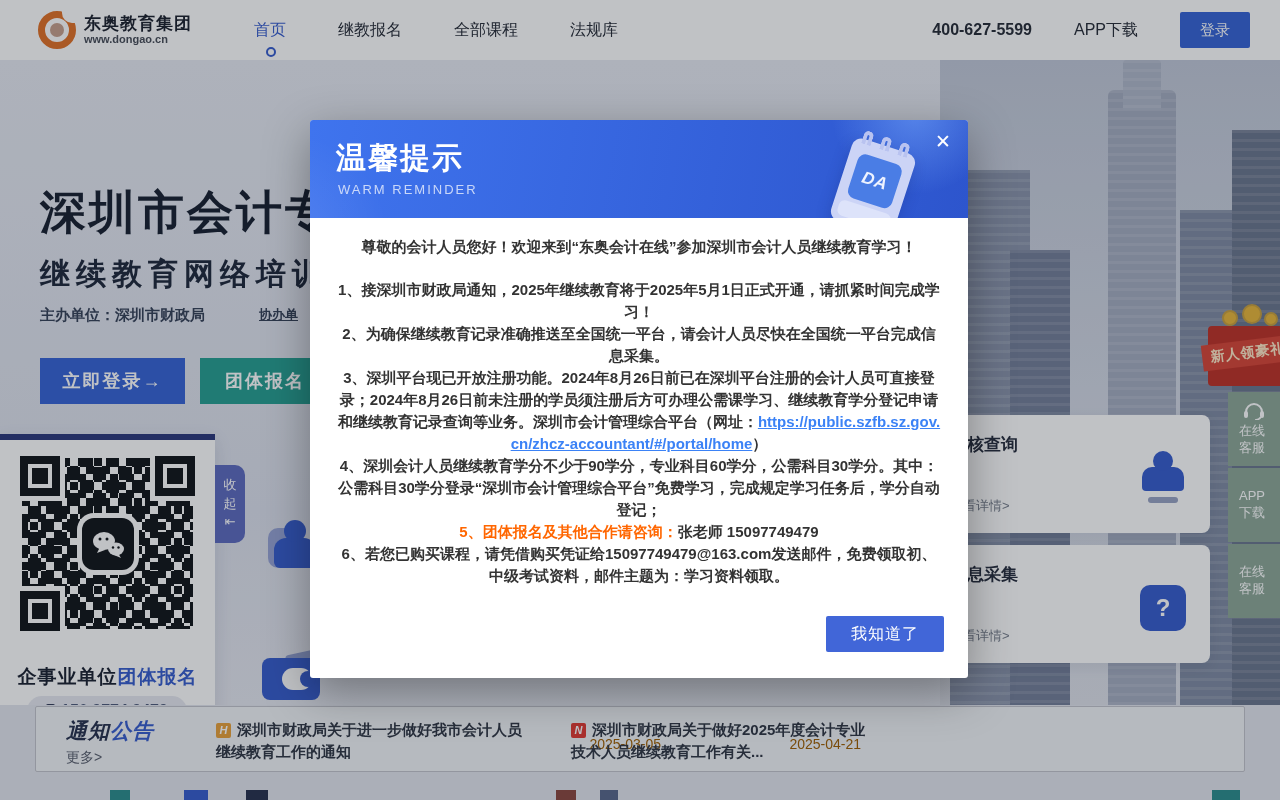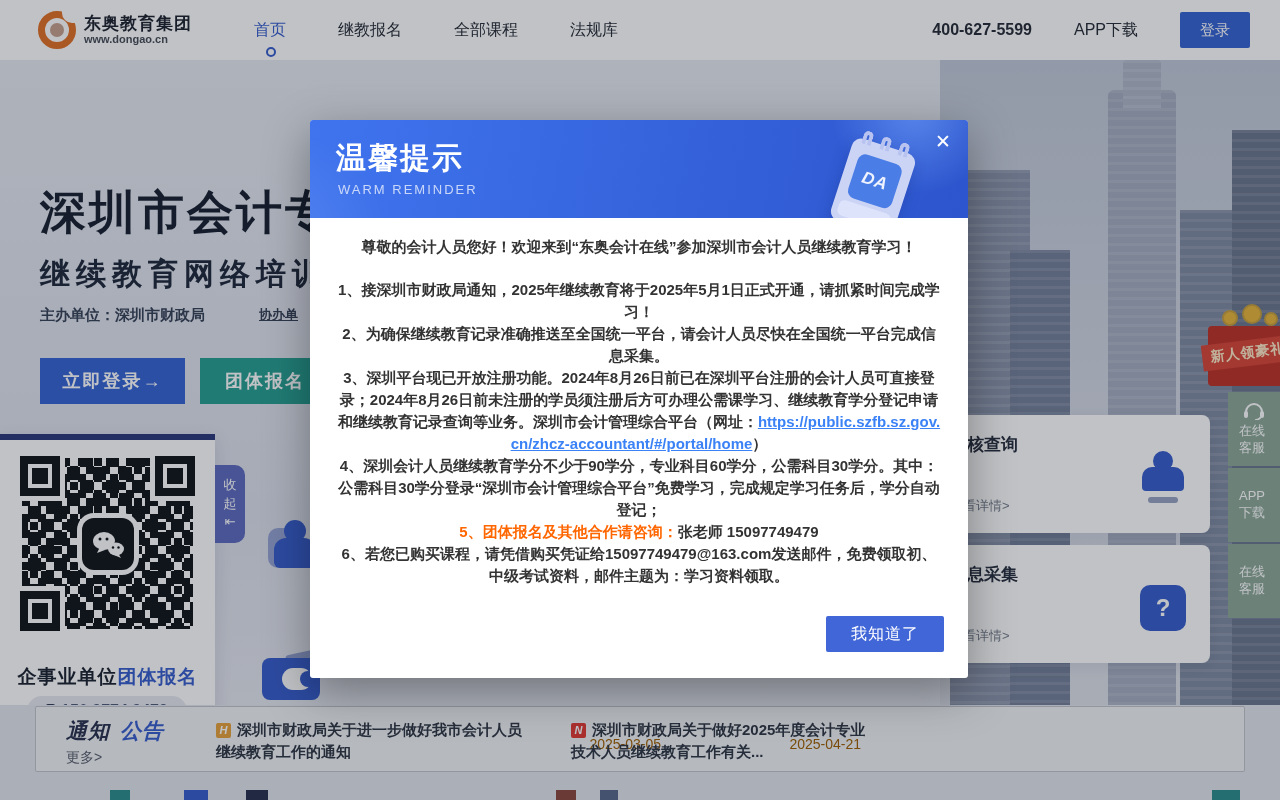--- a/index.html
+++ b/index.html
@@ -103,21 +103,21 @@
   .float-stack { position:absolute; right:0; top:332px; width:52px; display:flex; flex-direction:column; gap:2px; z-index:5; }
   .float-btn { height:74px; background:#8fa999; color:#fff; display:flex; flex-direction:column;
     align-items:center; justify-content:center; gap:3px; cursor:pointer; }
   .float-btn .lbl { width:30px; text-align:left; font-size:13px; line-height:1.3; word-break:break-all; }
 
   
   .notice-bar { position:absolute; left:35px; top:706px; width:1210px; height:66px; z-index:2;
     background:rgba(255,255,255,.55); border:1px solid #c3c5cc; border-radius:2px; }
   .notice-head { position:absolute; left:30px; top:10px; }
   .notice-title { font-size:21px; font-weight:800; font-style:italic; letter-spacing:1px; }
-  .notice-title .d { color:#2b3550; } .notice-title .b { color:#3a5fce;padding-left:10px; }
+  .notice-title .d { color:#2b3550; } .notice-title .b { color:#3a5fce; }
   .notice-more { margin-top:4px; font-size:14px; color:#5c6270; cursor:pointer; }
   .n-item { position:absolute; top:12px; height:44px; cursor:pointer; }
   .n-title { font-size:15px; color:#333a47; line-height:22px; font-weight:600;margin-left:20px; }
   .n-date { position:absolute; right:0; bottom:11px; font-size:14px; color:#a16207;margin-top:23px; }
   .n-badge { display:inline-flex; width:15px; height:15px; border-radius:2px; color:#fff; font-size:11px;
     font-weight:800; font-style:italic; align-items:center; justify-content:center; margin-right:6px;
     vertical-align:1px; }
   .bh { background:#e8a23c; } .bn { background:#e23c36; }
   .bottom-tiles { position:absolute; left:0; top:790px; width:1280px; height:10px; z-index:2; }
   .tile { position:absolute; top:0; height:10px; }

